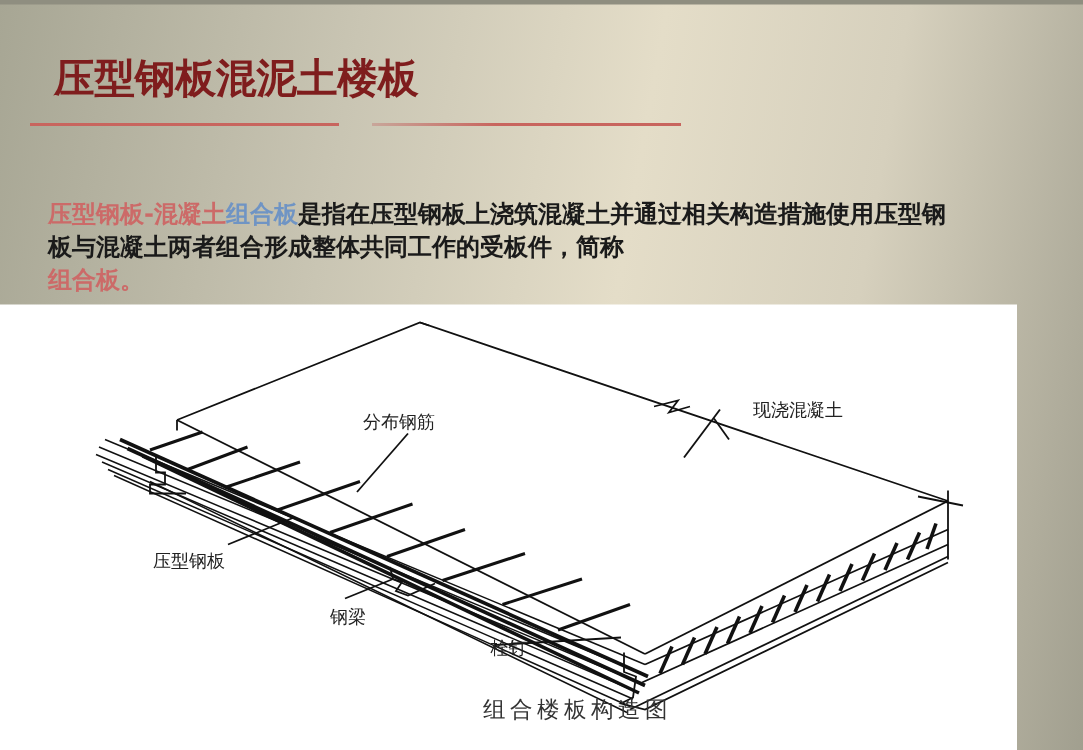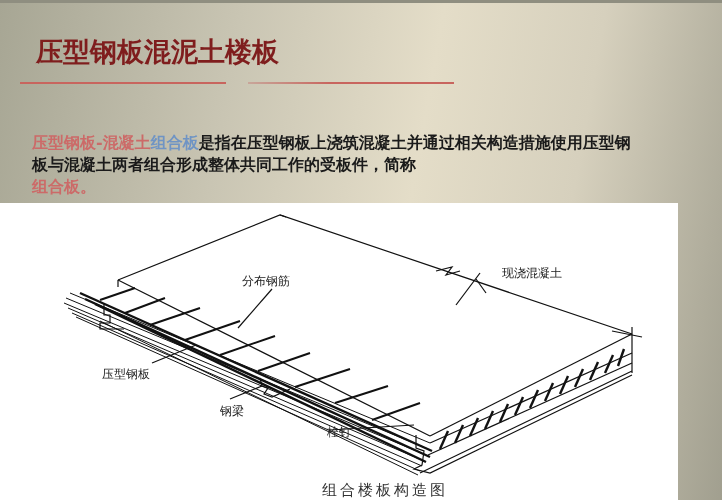--- a/index.html
+++ b/index.html
@@ -25,21 +25,21 @@
   .figure {
     position: absolute; left: 0; top: 203px; width: 678px; height: 297px;
     background: #ffffff;
   }
   .figure svg { position: absolute; left: 0; top: 0; }
   .lbl {
     position: absolute; font-family: "DejaVu Serif", serif; font-size: 12px;
     color: #222; white-space: nowrap;
   }
   .caption {
-    position: absolute; left: 322px; top: 278px;
+    position: absolute; left: 322px; top: 261px;
     font-family: "DejaVu Serif", serif; font-size: 15px; color: #333; letter-spacing: 3px;
   }
 </style>
 </head>
 <body>
 
 <div class="topline"></div>
 
 <div class="title">压型钢板混泥土楼板</div>
 <div class="rule r1"></div>

